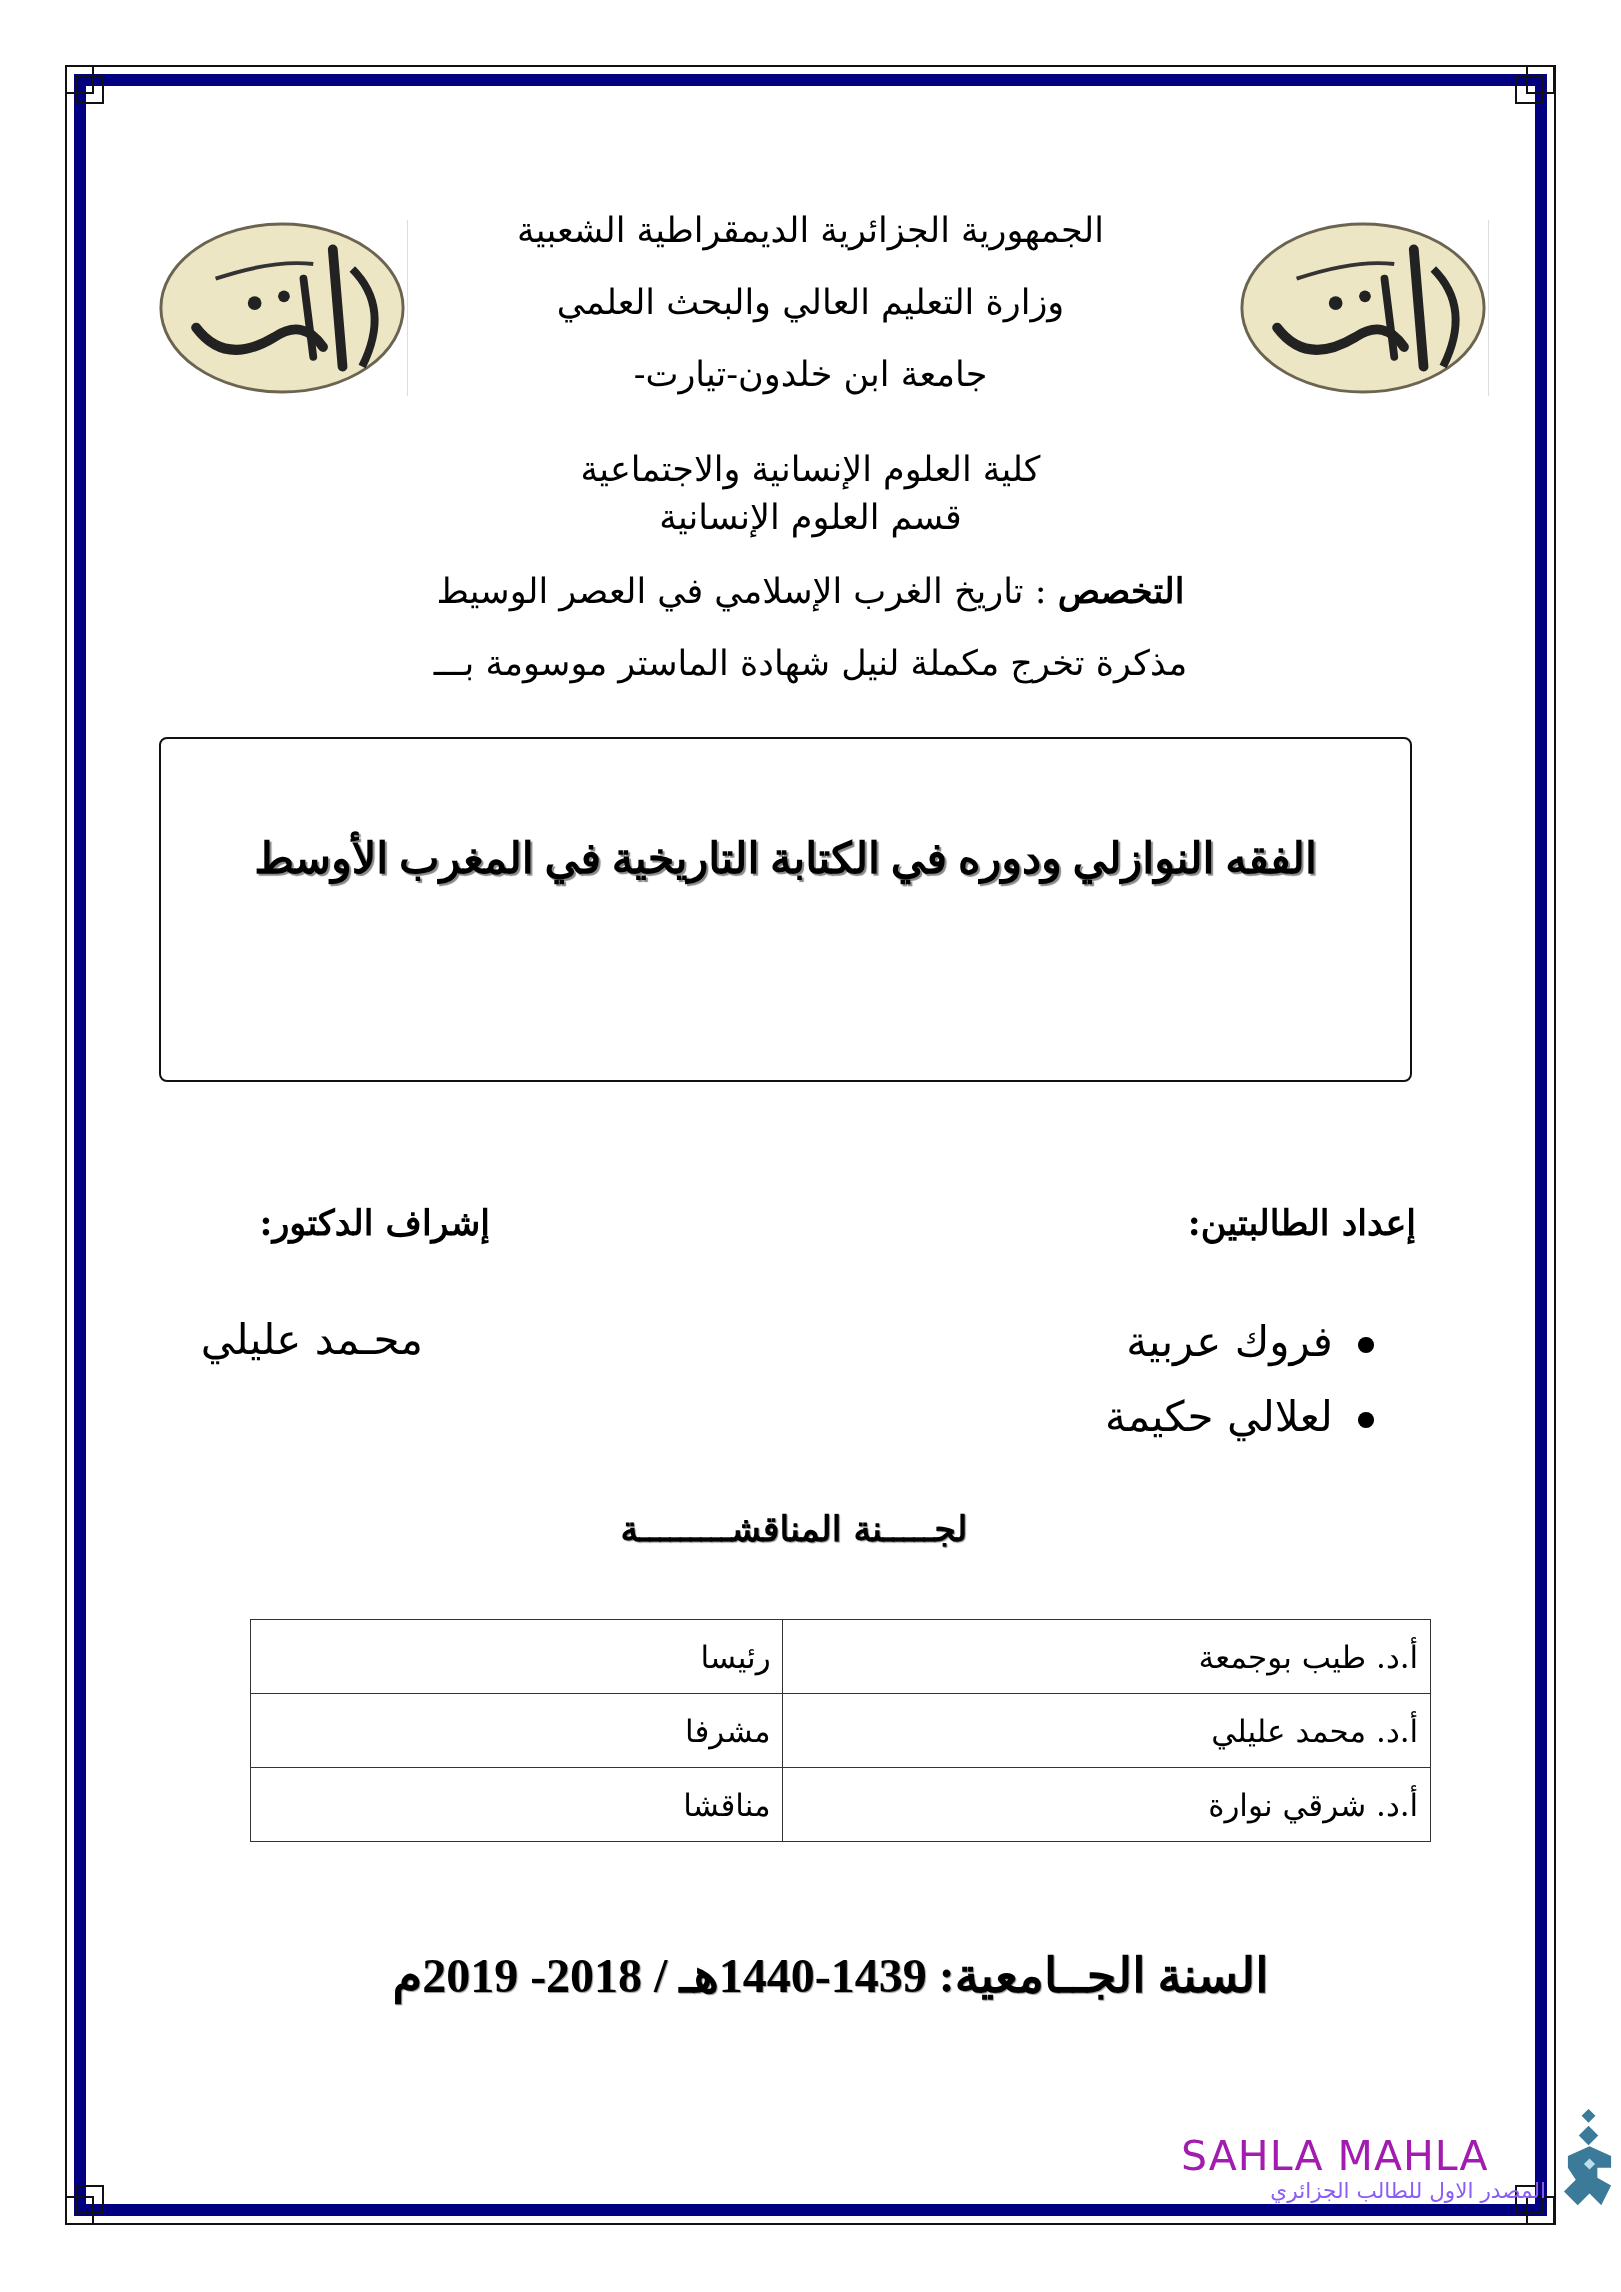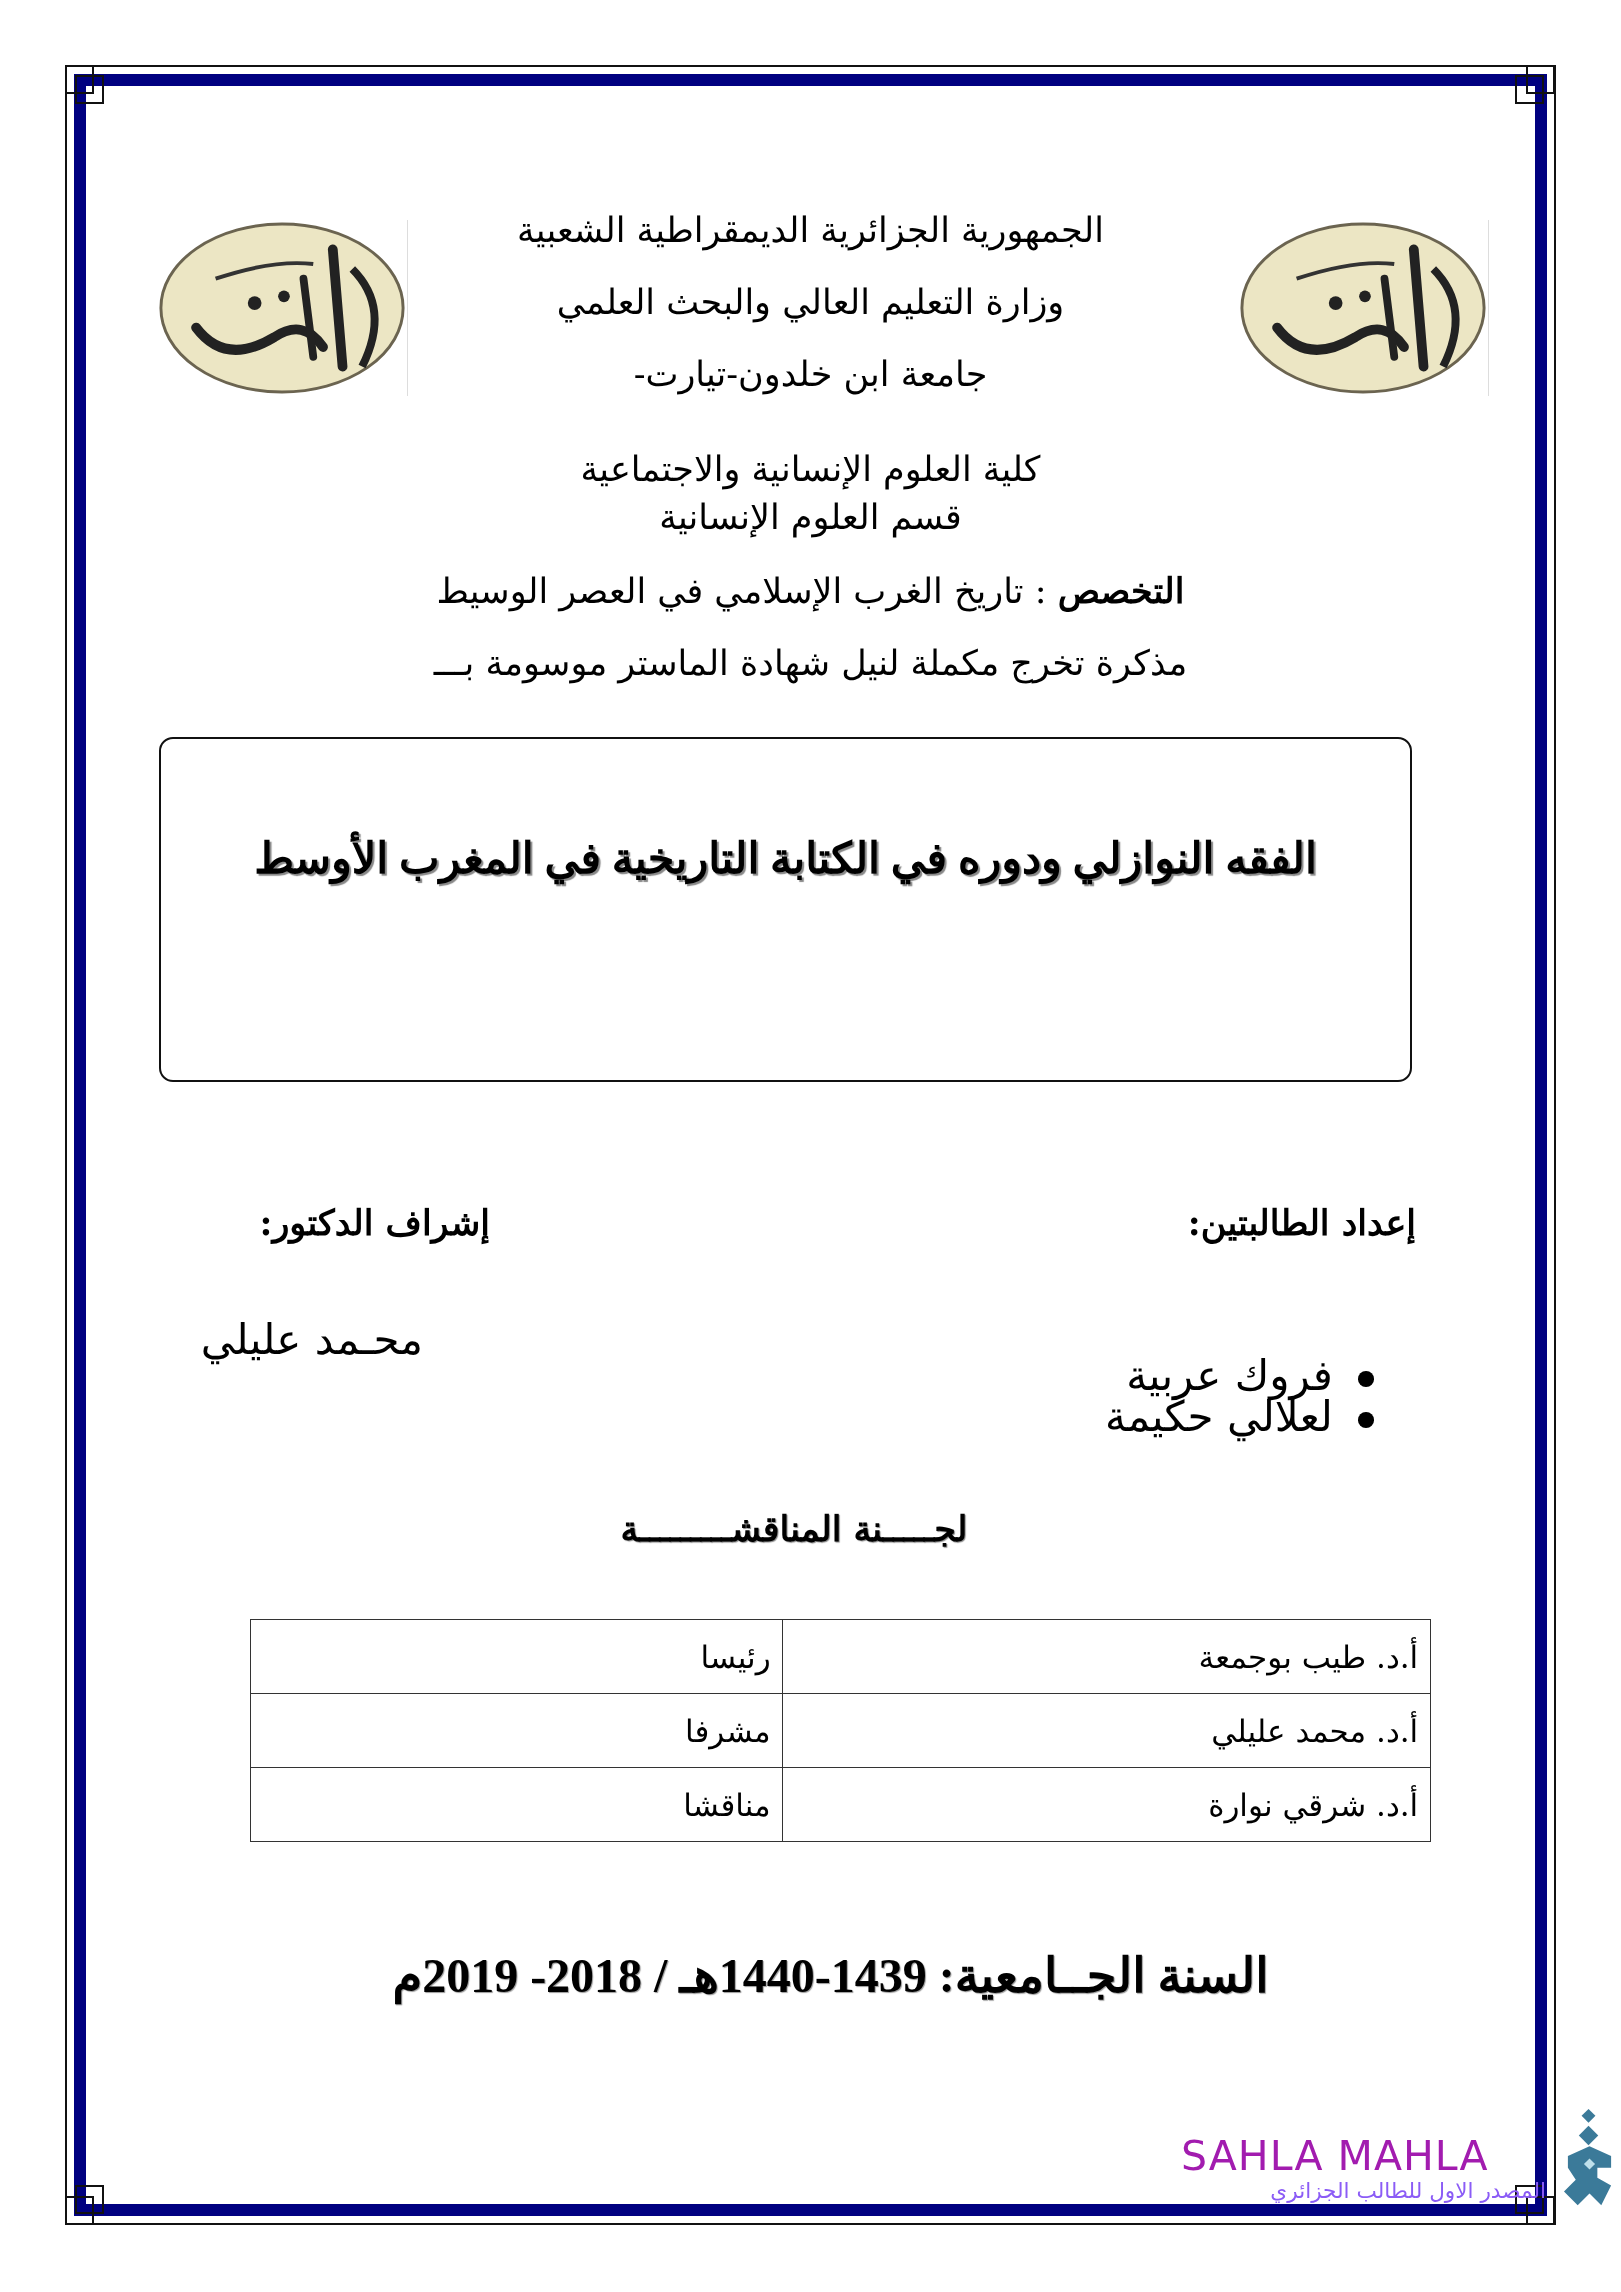--- a/index.html
+++ b/index.html
@@ -40,21 +40,21 @@
 
     .line {
       position: absolute; left: 0; width: 1621px; text-align: center;
       font-size: 35px; line-height: 49px; white-space: nowrap;
     }
     .bold { font-weight: bold; }
 
     
     .title-box {
       position: absolute; left: 159px; top: 737px; width: 1253px; height: 345px;
-      border: 2px solid #111; border-radius: 14px; box-sizing: border-box; padding-left: 48px;
+      border: 2px solid #111; border-radius: 8px; box-sizing: border-box; padding-left: 48px;
     }
     .title-line {
       position: absolute; left: 0; width: 100%; text-align: center;
       font-family: "Liberation Serif", serif; font-weight: bold; font-size: 43px; line-height: 59px;
       white-space: nowrap; text-shadow: 2px 2px 1px #888;
     }
 
     .abs { position: absolute; white-space: nowrap; }
     .sec-head { font-weight: bold; font-size: 35px; line-height: 49px; }
     .name { font-size: 42px; line-height: 49px; }
@@ -149,21 +149,21 @@
   <span class="bold">التخصص</span>
   <span>: تاريخ الغرب الإسلامي في العصر الوسيط</span>
 </div>
 <div class="line" style="top:639px">مذكرة تخرج مكملة لنيل شهادة الماستر موسومة بـــ</div>
 
 <div class="title-box">
   <div class="title-line" style="top:90px">الفقه النوازلي ودوره في الكتابة التاريخية في المغرب الأوسط</div>
 </div>
 
 <div class="abs sec-head" style="right:205px; top:1198px;">إعداد الطالبتين:</div>
-<div class="abs name" style="right:247px; top:1317px;margin-top:34px;">
+<div class="abs name" style="right:247px; top:1317px;">
   <span class="bullet"></span><span>فروك عربية</span>
 </div>
 <div class="abs name" style="right:247px; top:1392px;">
   <span class="bullet"></span><span>لعلالي حكيمة</span>
 </div>
 
 <div class="abs sec-head" style="right:1131px; top:1198px;">إشراف الدكتور:</div>
 <div class="abs name" style="right:1198px; top:1315px;">محـمد عليلي</div>
 
 <div class="committee-head">لجـــــنة المناقشـــــــــة</div>

